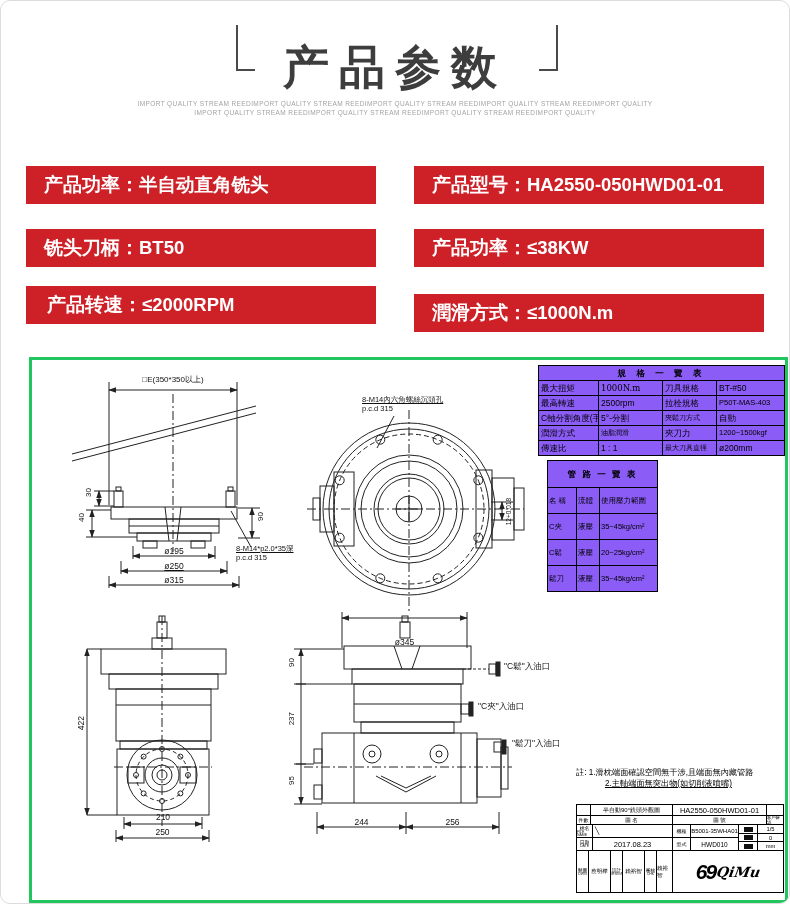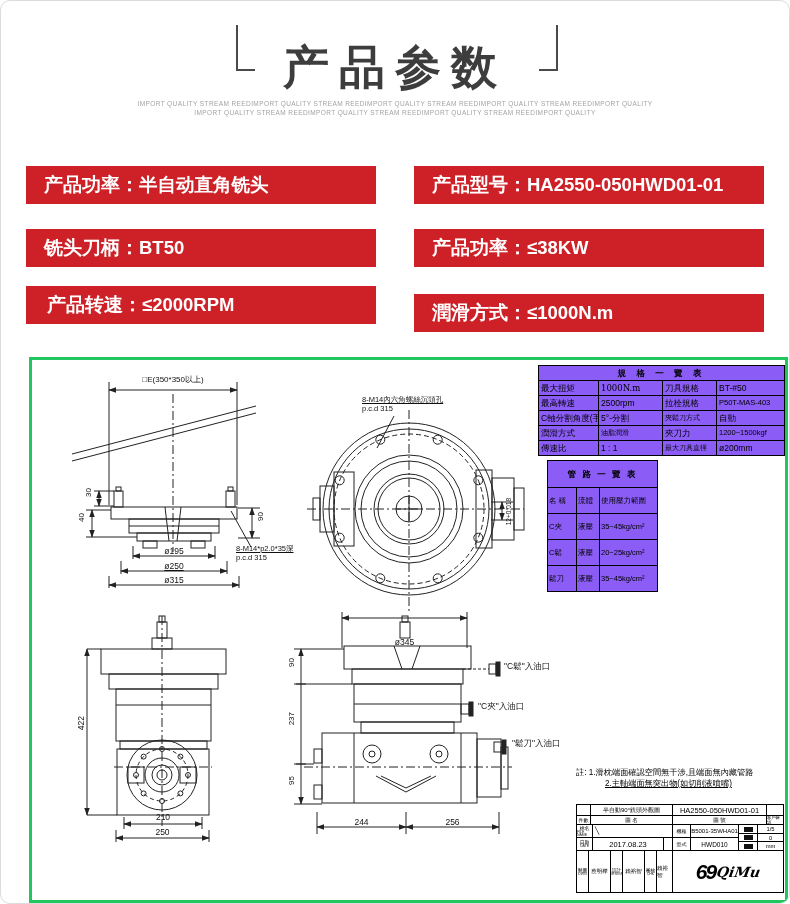--- a/index.html
+++ b/index.html
@@ -373,21 +373,21 @@
         <span class="en">FILE NAME</span>
       </div>
       <div class="tc" style="left:16px;top:20px;width:81px;height:14px;font-size:7px;justify-content:flex-start;padding-left:2px;">╲</div>
       <div class="tc" style="left:96px;top:20px;width:19px;height:14px;font-size:5px;">機種</div>
       <div class="tc" style="left:114px;top:20px;width:49px;height:14px;font-size:6px;">B5001-35WHA01</div>
 
       <div class="tc stack" style="left:0;top:33px;width:17px;height:14px;">
         <span style="font-size:4.8px;">日期</span>
         <span class="en">DATE</span>
       </div>
-      <div class="tc" style="left:16px;top:33px;width:72px;height:14px;font-size:7.5px;">2017.08.23</div>
+      <div class="tc" style="left:16px;top:33px;width:81px;height:14px;font-size:7.5px;">2017.08.23</div>
       <div class="tc" style="left:96px;top:33px;width:19px;height:14px;font-size:5px;">型式</div>
       <div class="tc" style="left:114px;top:33px;width:49px;height:14px;font-size:6.5px;">HWD010</div>
 
       <div class="tc" style="left:162px;top:20px;width:20px;height:10px;">
           <div class="micon"></div>
         </div>
       <div class="tc" style="left:181px;top:20px;width:27px;height:10px;font-size:5.8px;">1/5</div>
       <div class="tc" style="left:162px;top:29px;width:20px;height:9px;">
           <div class="micon"></div>
         </div>

